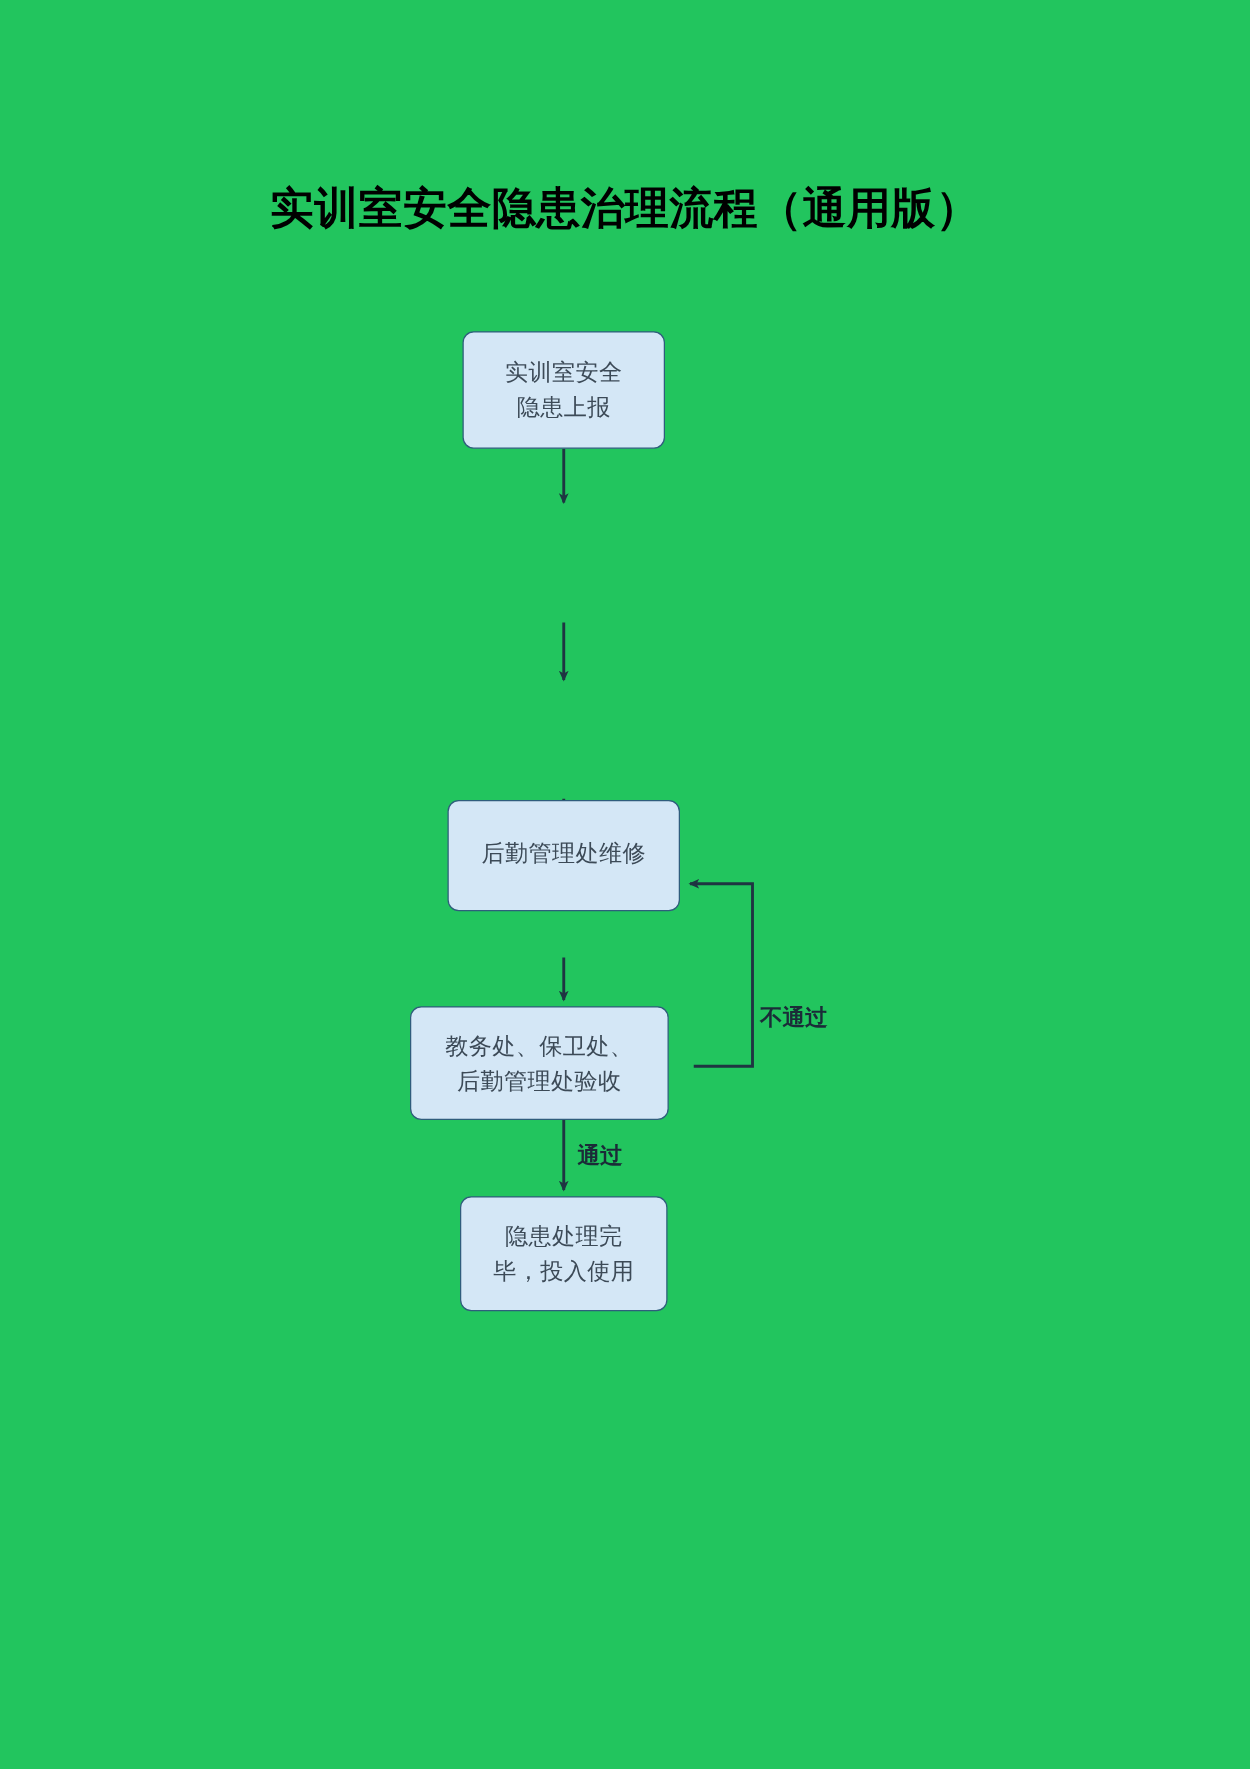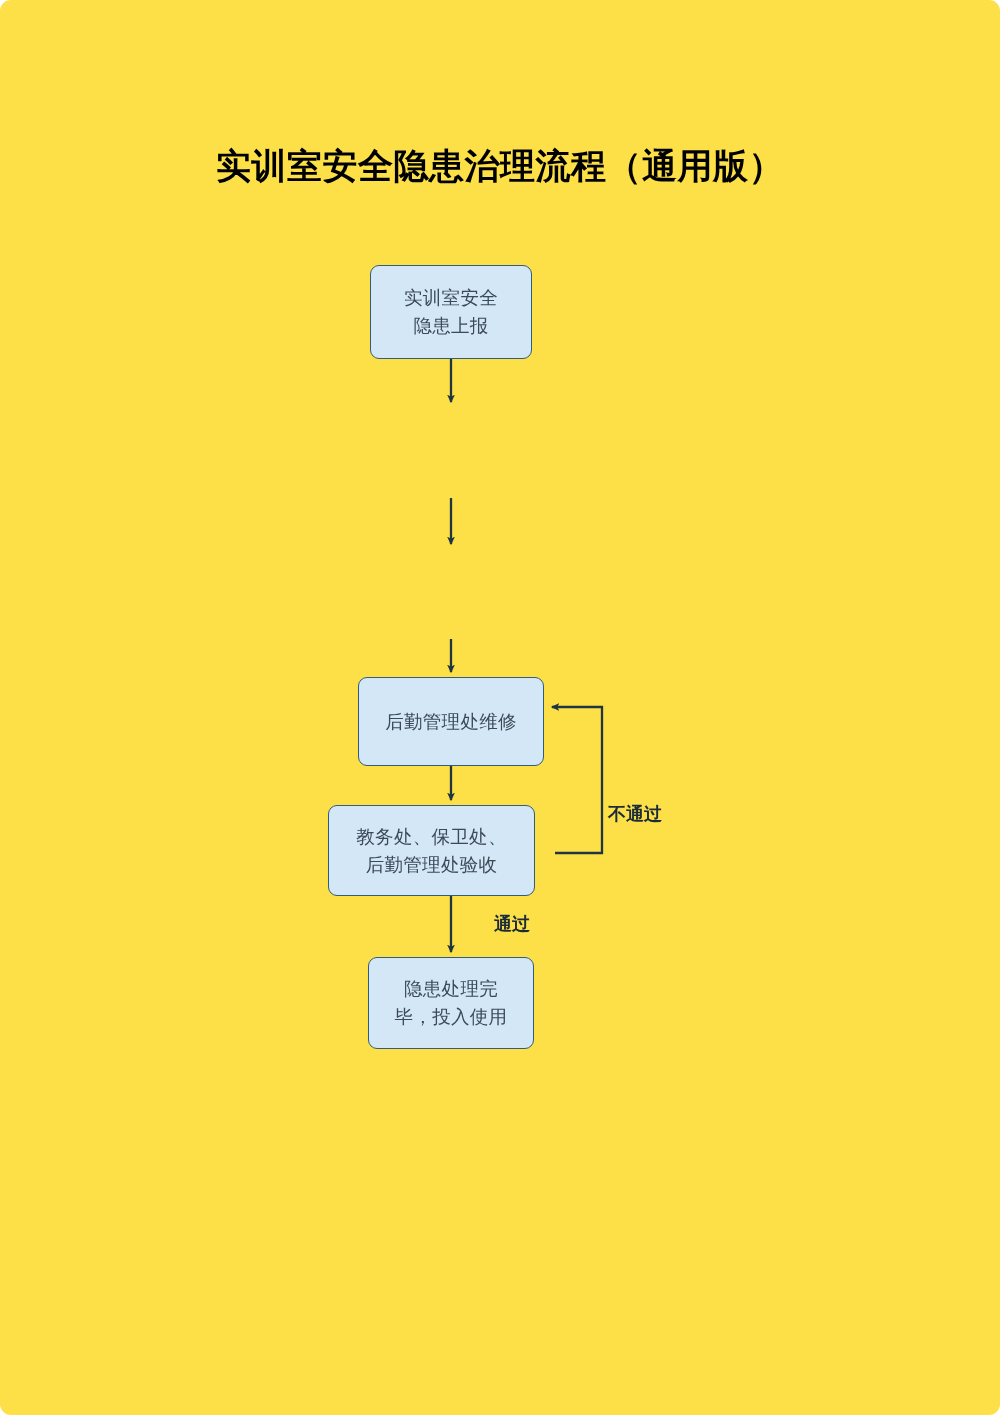--- a/index.html
+++ b/index.html
@@ -11,22 +11,21 @@
     width: 1000px;
     height: 1415px;
     position: relative;
     font-family: "Liberation Sans", "DejaVu Sans", sans-serif;
     overflow: hidden;
   }
 
   #page {
     position: absolute;
     inset: 0;
-    background: #fde047;
-    border-radius: 11px;
+    background: #22c55e;
   }
 
   
   .doc-title {
     position: absolute;
     left: 0;
     top: 143px;
     width: 1000px;
     text-align: center;
     font-family: "Liberation Serif", "DejaVu Serif", serif;
@@ -74,37 +73,37 @@
     background: #e0efdd;
     border: 1.6px solid #4e8c41;
     border-radius: 46px;
     color: #43603d;
   }
 
   
   #node-report      { left: 370px; top: 265px;  width: 162px; height: 94px; }
   #node-collect     { left: 370px; top: 407px;  width: 162px; height: 91px; }
   #node-grade       { left: 351px; top: 549px;  width: 203px; height: 90px; }
-  #node-repair      { left: 358px; top: 677px;  width: 186px; height: 89px; }
+  #node-repair      { left: 358px; top: 640px;  width: 186px; height: 89px; font-family: Liberation Mono, monospace; }
   #node-accept      { left: 328px; top: 805px;  width: 207px; height: 91px; }
   #node-done        { left: 368px; top: 957px;  width: 166px; height: 92px; }
 
   
   .edge-label {
     position: absolute;
     font-family: "Liberation Serif", "DejaVu Serif", serif;
     font-weight: bold;
     font-size: 18px;
     line-height: 22px;
     color: #1b2b38;
     white-space: nowrap;
     z-index: 4;
   }
   #label-fail { left: 608px; top: 803px; }
-  #label-pass { left: 462px; top: 913px; margin-left: 32px; }
+  #label-pass { left: 462px; top: 913px; }
 
   svg.edges {
     position: absolute;
     left: 0;
     top: 0;
     width: 1000px;
     height: 1415px;
     z-index: 2;
     overflow: visible;
   }

